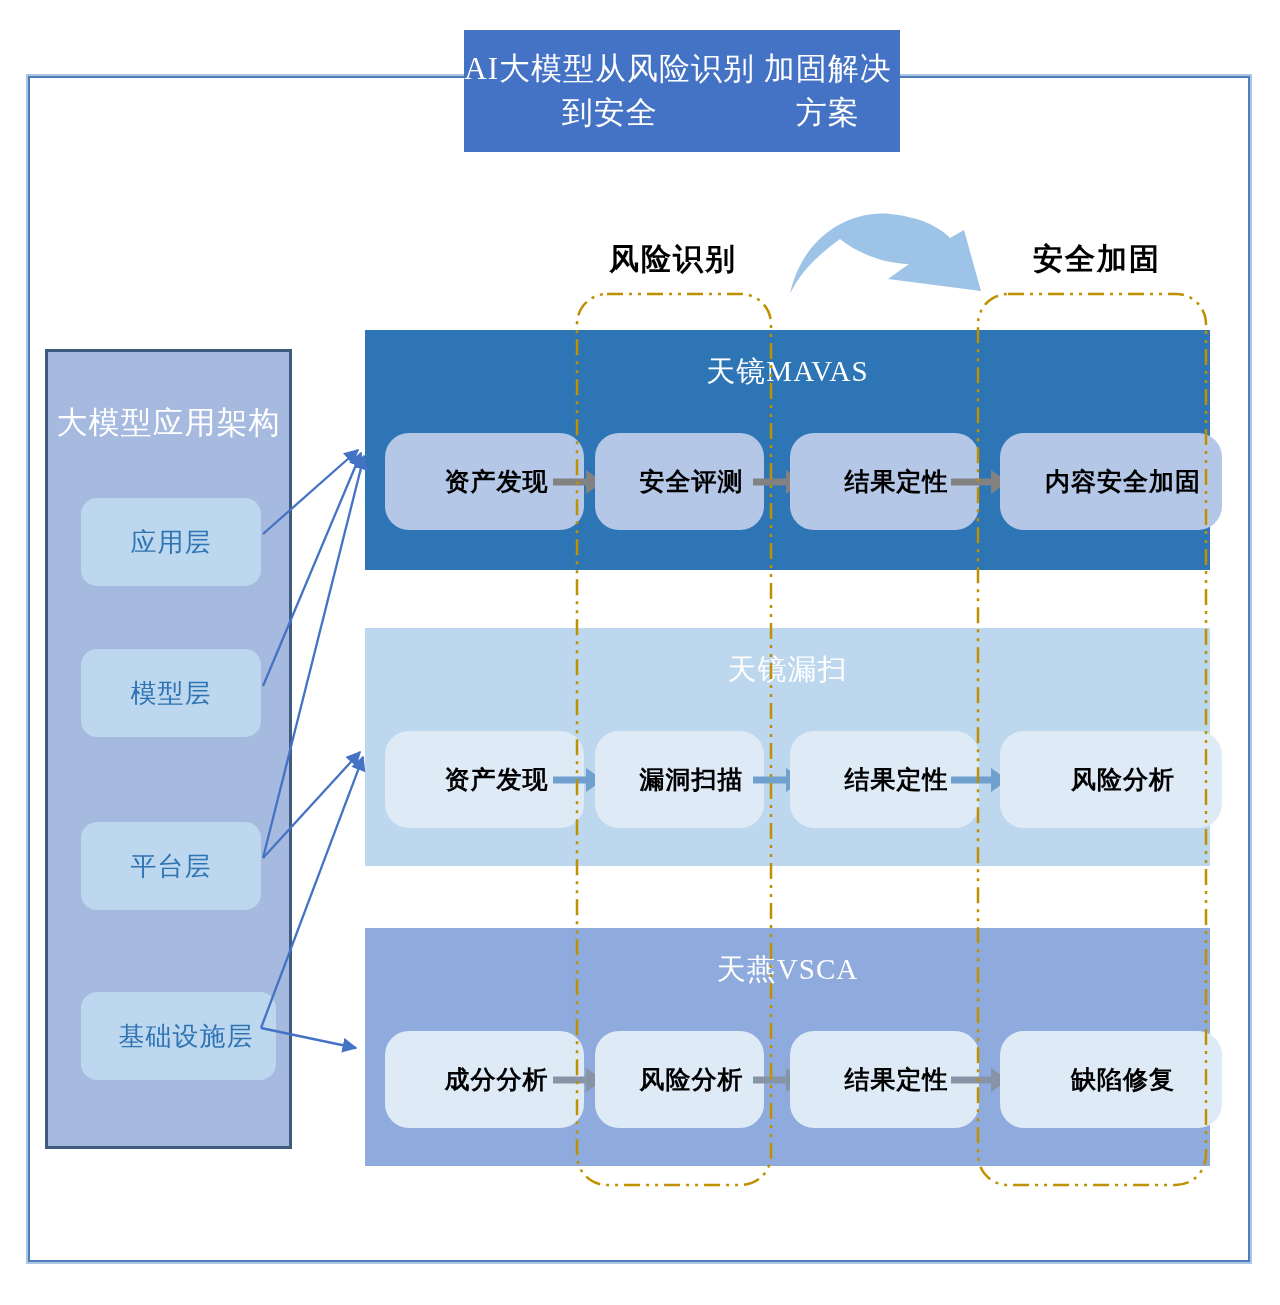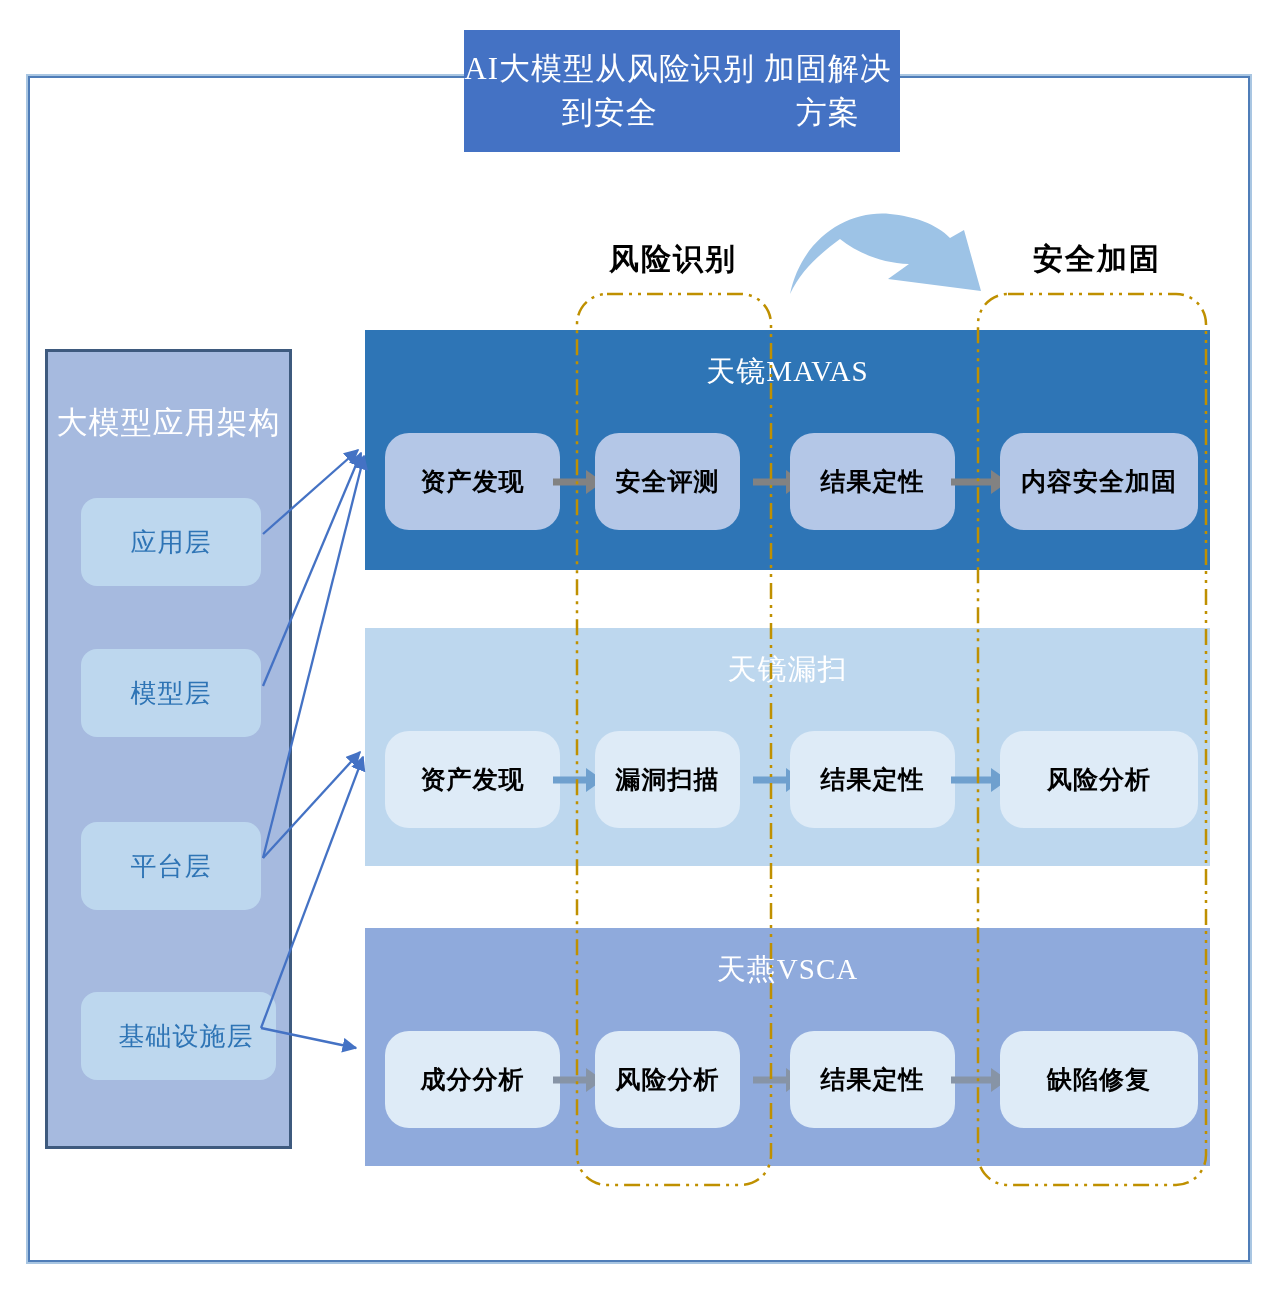--- a/index.html
+++ b/index.html
@@ -51,21 +51,21 @@
   .band1{top:330px;height:240px;background:var(--band-mavas);}
   .band2{top:628px;height:238px;background:var(--band-loudscan);font-family:Liberation Serif, serif;}
   .band3{top:928px;height:238px;background:var(--band-vsca);}
   .band-title{
     position:absolute;left:0;top:22px;width:100%;text-align:center;
     color:#ffffff;font-size:29px;letter-spacing:1px;
   }
   .step-box{
     position:absolute;top:103px;height:97px;border-radius:24px;
     display:flex;align-items:center;justify-content:center;
-    color:#000;font-size:25px;font-weight:bold;letter-spacing:1px;
+    color:#000;font-size:25px;font-weight:bold;letter-spacing:1px;padding-left:24px;
   }
   .band1 .step-box{background:var(--step-box-dark-band);}
   .band2 .step-box,.band3 .step-box{background:var(--step-box-light-band);}
   .step-c1{left:20px;width:175px;}
   .step-c2{left:230px;width:145px;}
   .step-c3{left:425px;width:165px;}
   .step-c4{left:635px;width:198px;}
 
   .flow-arrow{position:absolute;top:140px;height:24px;}
   .flow-arrow .shaft{position:absolute;left:0;right:13px;top:50%;transform:translateY(-50%);height:7px;}

